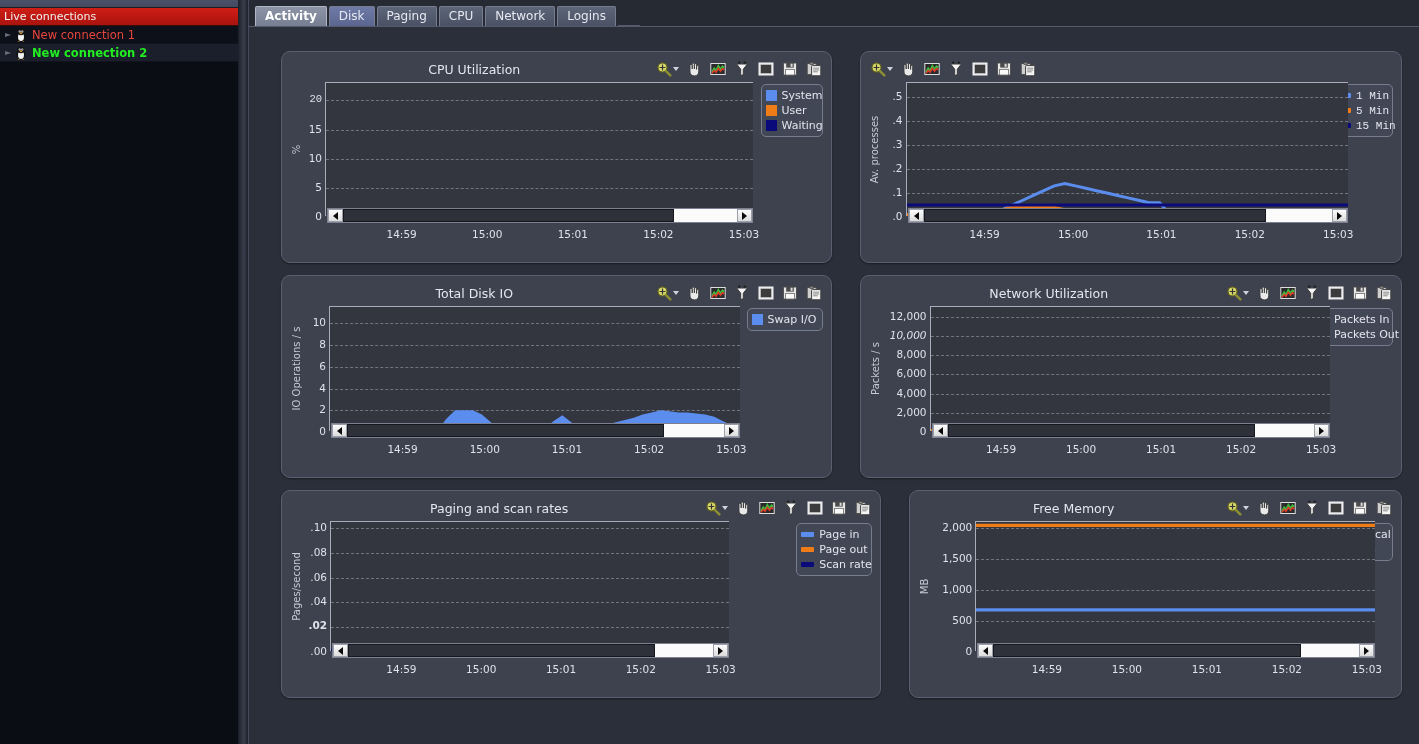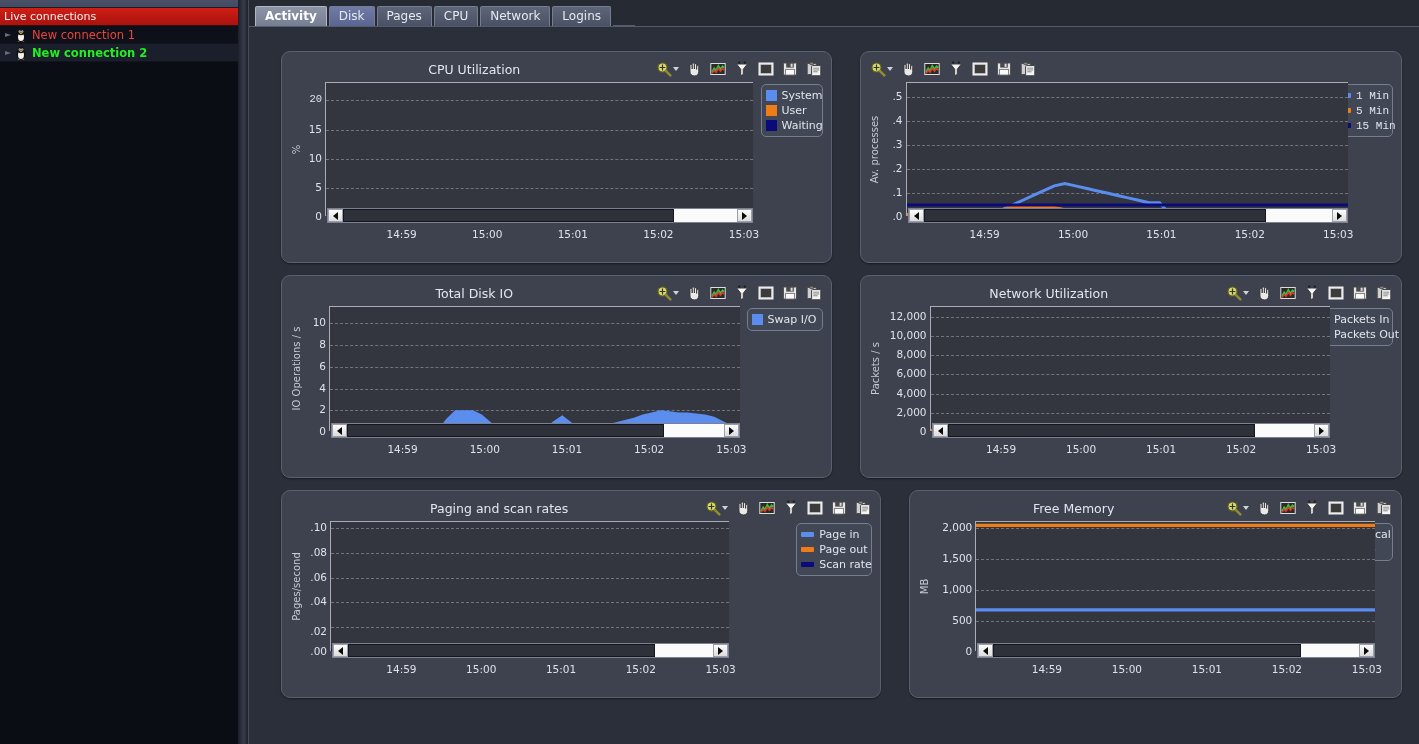--- a/index.html
+++ b/index.html
@@ -235,21 +235,21 @@
       <div class="conn-label green">New connection 2</div>
     </div>
   </div>
 
   <div class="splitter"></div>
 
   <div class="main">
     <div class="tabstrip" id="tabstrip">
         <div class="tab active"><span>Activity</span></div>
         <div class="tab highlight"><span>Disk</span></div>
-        <div class="tab"><span>Pages</span></div>
+        <div class="tab"><span>Paging</span></div>
         <div class="tab"><span>CPU</span></div>
         <div class="tab"><span>Network</span></div>
         <div class="tab"><span>Logins</span></div>
         <div class="tabstrip-tail"></div>
       </div>
     <div class="grid" id="chart-grid">
         <div class="row">
           <div class="panel" style="width: 551px; height: 212px;">
             <div class="panel-head">
               <div class="panel-title">CPU Utilization</div>
@@ -651,21 +651,21 @@
               <div class="chartwrap">
                 <div class="ylabel" style="height: 125px;">
                   <span>Packets / s</span>
                 </div>
                 <div class="yticks" style="left: 13px; width: 48px; height: 125px;">
                   <div class="ytick" style="top: 125px;">0</div>
                   <div class="ytick" style="top: 105.769px;">2,000</div>
                   <div class="ytick" style="top: 86.5385px;">4,000</div>
                   <div class="ytick" style="top: 67.3077px;">6,000</div>
                   <div class="ytick" style="top: 48.0769px;">8,000</div>
-                  <div class="ytick" style="top: 28.8462px;">10,000</div>
+                  <div class="ytick" style="top: 28.8462px; font-style: italic;">10,000</div>
                   <div class="ytick" style="top: 9.61538px;">12,000</div>
                 </div>
                 <div class="plot" style="left: 61px; width: 400px; height: 125px;">
                   <div class="gridline" style="top: 106px;"></div>
                   <div class="gridline" style="top: 87px;"></div>
                   <div class="gridline" style="top: 67px;"></div>
                   <div class="gridline" style="top: 48px;"></div>
                   <div class="gridline" style="top: 29px;"></div>
                   <div class="gridline" style="top: 10px;"></div>
                   <svg width="400" height="125">
@@ -763,21 +763,21 @@
                 </div>
               </div>
             </div>
             <div class="panel-body">
               <div class="chartwrap">
                 <div class="ylabel" style="height: 130px;">
                   <span>Pages/second</span>
                 </div>
                 <div class="yticks" style="left: 13px; width: 27px; height: 130px;">
                   <div class="ytick" style="top: 130px;">.00</div>
-                  <div class="ytick" style="top: 110px;">.02</div>
+                  <div class="ytick" style="top: 104px; font-weight: bold;">.02</div>
                   <div class="ytick" style="top: 80.4762px;">.04</div>
                   <div class="ytick" style="top: 55.7143px;">.06</div>
                   <div class="ytick" style="top: 30.9524px;">.08</div>
                   <div class="ytick" style="top: 6.19048px;">.10</div>
                 </div>
                 <div class="plot" style="left: 40px; width: 399px; height: 130px;">
                   <div class="gridline" style="top: 105px;"></div>
                   <div class="gridline" style="top: 80px;"></div>
                   <div class="gridline" style="top: 56px;"></div>
                   <div class="gridline" style="top: 31px;"></div>

